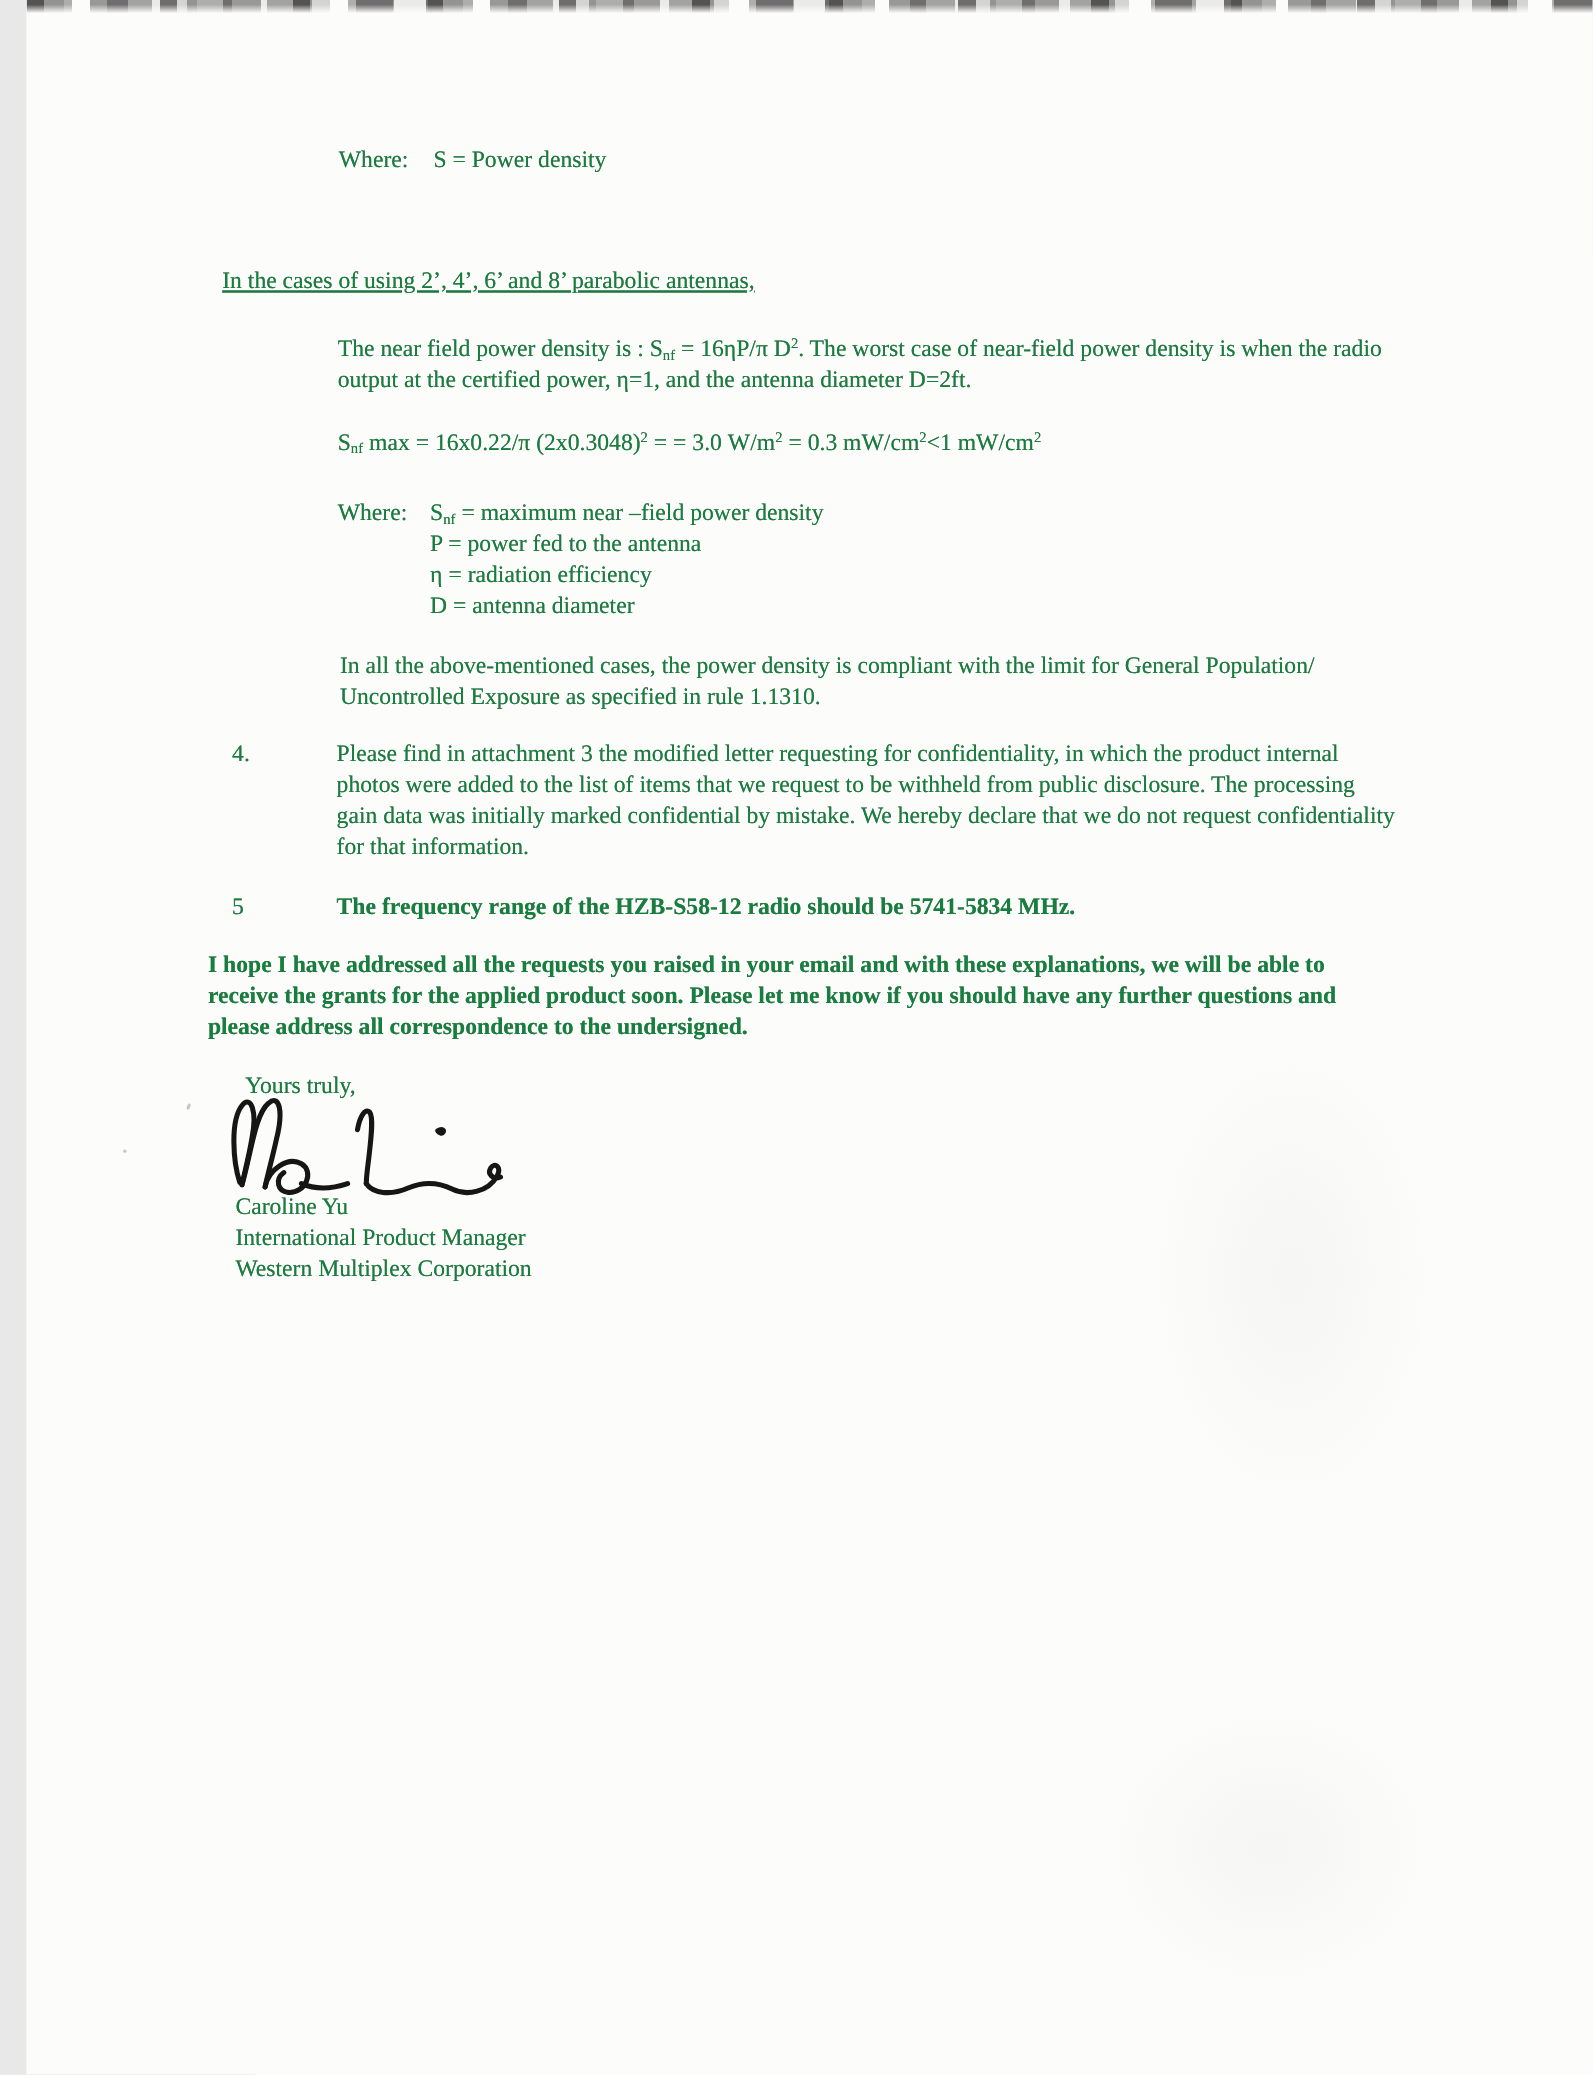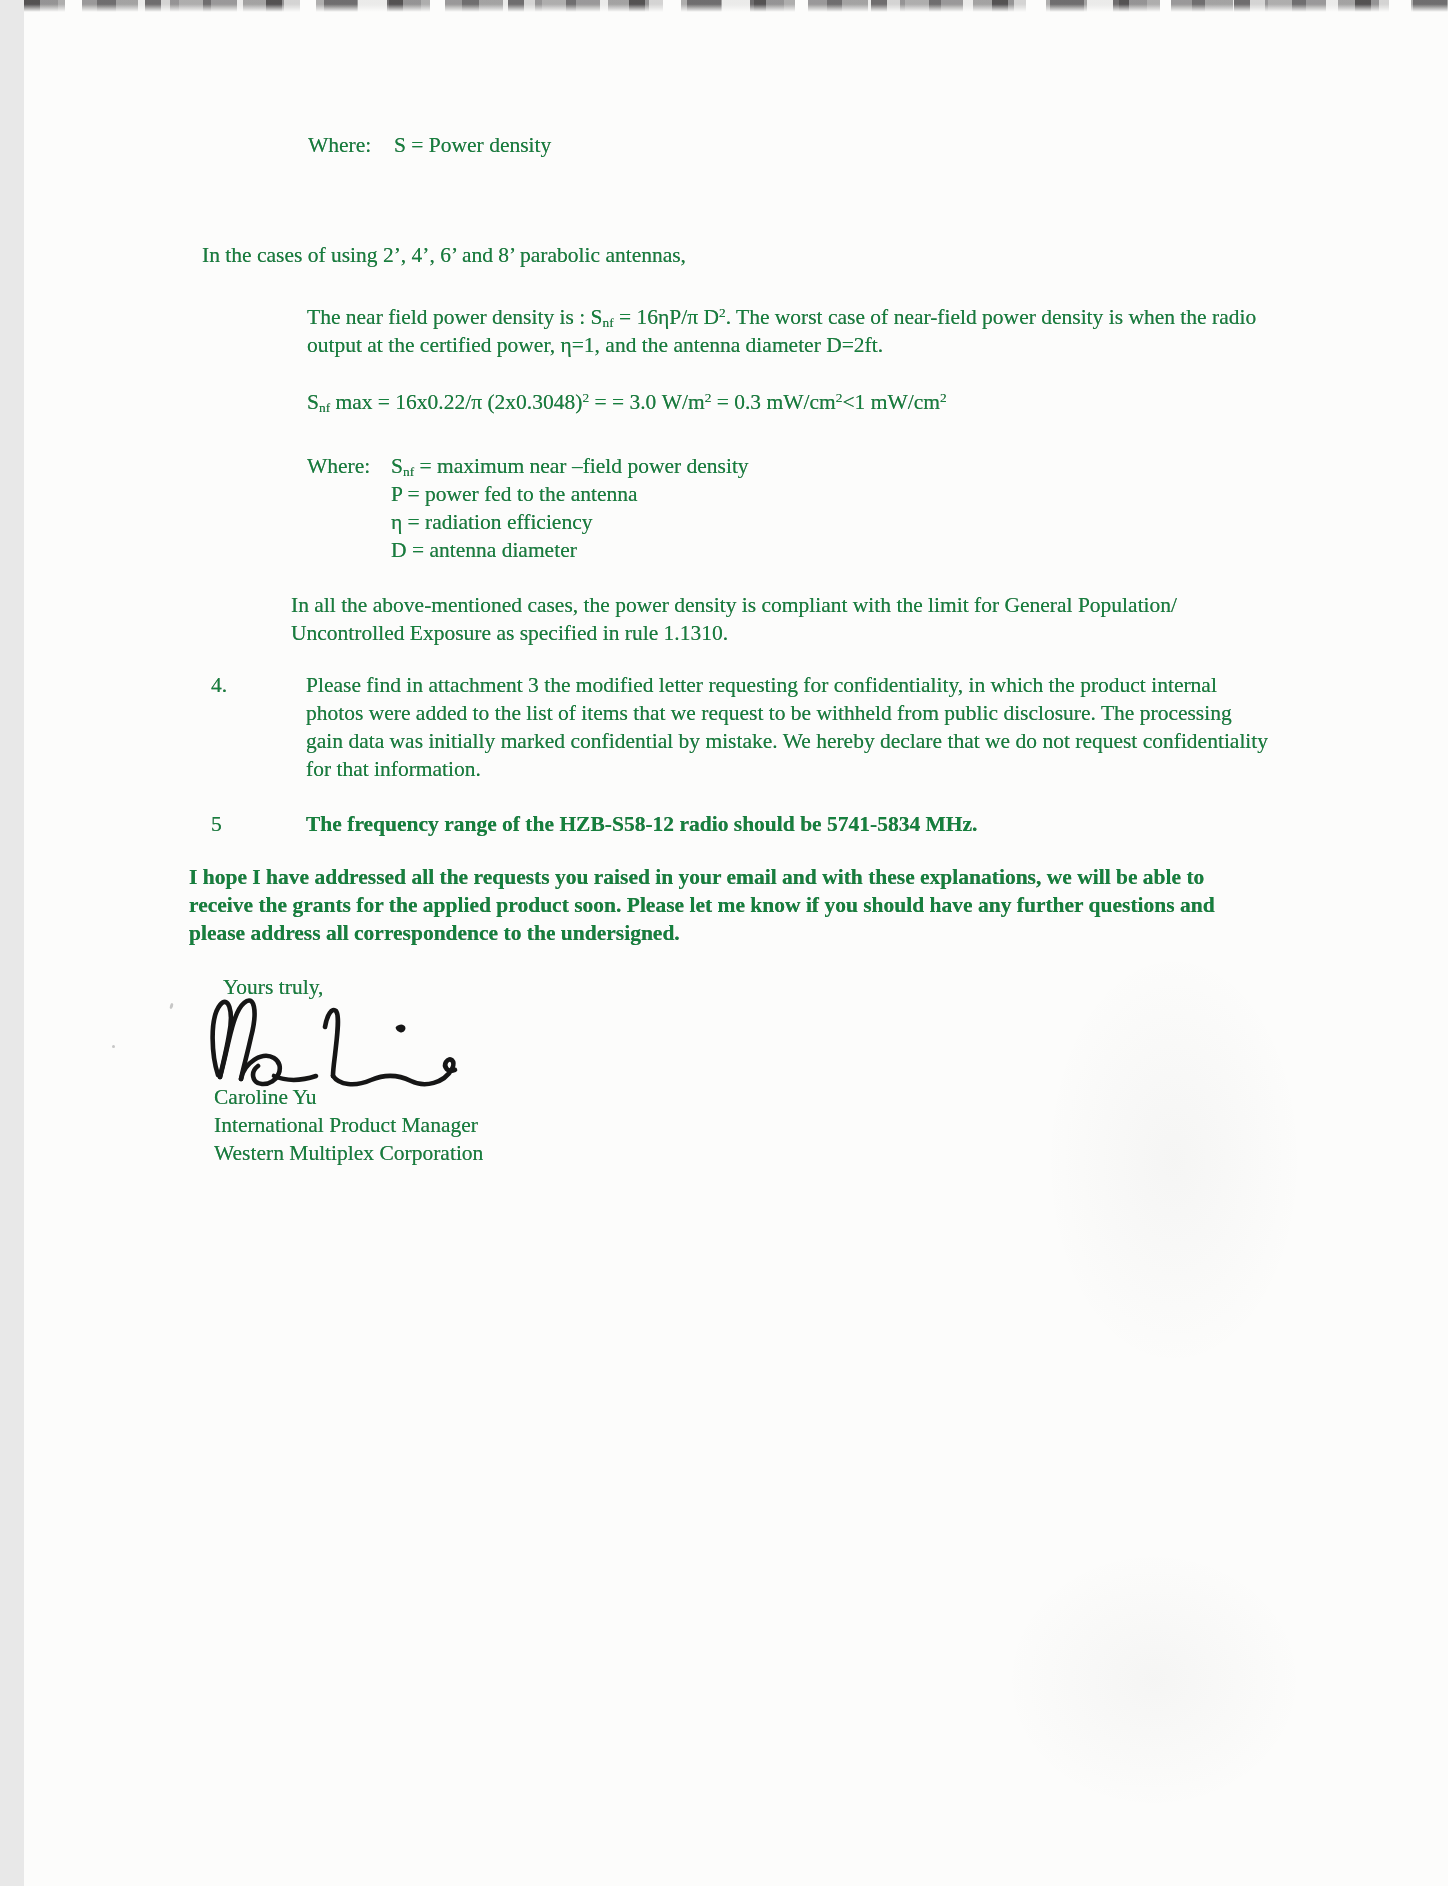--- a/index.html
+++ b/index.html
@@ -52,37 +52,37 @@
 
   <div class="torn-edge"></div>
 
   <div class="abs where-block" style="left:284px; top:131px;">
     <span class="where-label-1">Where:</span>
     <div>
       <div>S = Power density</div>
     </div>
   </div>
 
-  <div class="abs" style="left:178px; top:241px;">In the cases of using 2’, 4’, 6’ and 8’ parabolic antennas,</div>
+  <div class="abs" style="left:178px; top:241px;text-decoration:underline;">In the cases of using 2’, 4’, 6’ and 8’ parabolic antennas,</div>
 
   <div class="abs" style="left:283px; top:303px; width:952px;"><span>The near field power density is : S</span><sub>nf</sub><span> = 16ηP/π D</span><sup>2</sup><span>. The worst case of near-field power density is when the radio output at the certified power, η=1, and the antenna diameter D=2ft.</span></div>
 
   <div class="abs" style="left:283px; top:388px;"><span>S</span><sub>nf</sub><span> max = 16x0.22/π (2x0.3048)</span><sup>2</sup><span> = = 3.0 W/m</span><sup>2</sup><span> = 0.3 mW/cm</span><sup>2</sup><span>&lt;1 mW/cm</span><sup>2</sup></div>
 
   <div class="abs where-block" style="left:283px; top:452px;">
     <span class="where-label-2">Where:</span>
     <div>
       <div><span>S</span><sub>nf</sub><span> = maximum near –field power density</span></div>
       <div>P = power fed to the antenna</div>
       <div>η = radiation efficiency</div>
       <div>D = antenna diameter</div>
     </div>
   </div>
 
-  <div class="abs" style="left:267px; top:591px; width:935px;">In all the above-mentioned cases, the power density is compliant with the limit for General Population/ Uncontrolled Exposure as specified in rule 1.1310.</div>
+  <div class="abs" style="left:285px; top:591px; width:935px;">In all the above-mentioned cases, the power density is compliant with the limit for General Population/ Uncontrolled Exposure as specified in rule 1.1310.</div>
 
   <div class="abs item-row" style="left:187px; top:671px;">
     <span class="item-num">4.</span>
     <div style="width:965px;">Please find in attachment 3 the modified letter requesting for confidentiality, in which the product internal photos were added to the list of items that we request to be withheld from public disclosure. The processing gain data was initially marked confidential by mistake. We hereby declare that we do not request confidentiality for that information.</div>
   </div>
 
   <div class="abs item-row" style="left:187px; top:810px;">
     <span class="item-num">5</span>
     <div style="width:965px;font-weight:bold;">The frequency range of the HZB-S58-12 radio should be 5741-5834 MHz.</div>
   </div>

